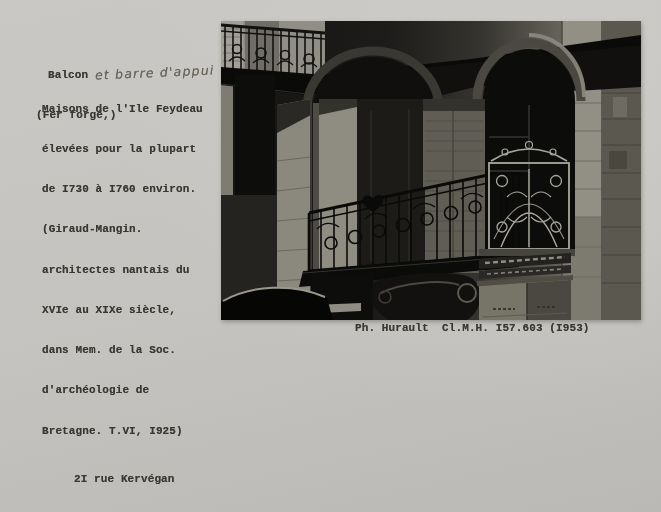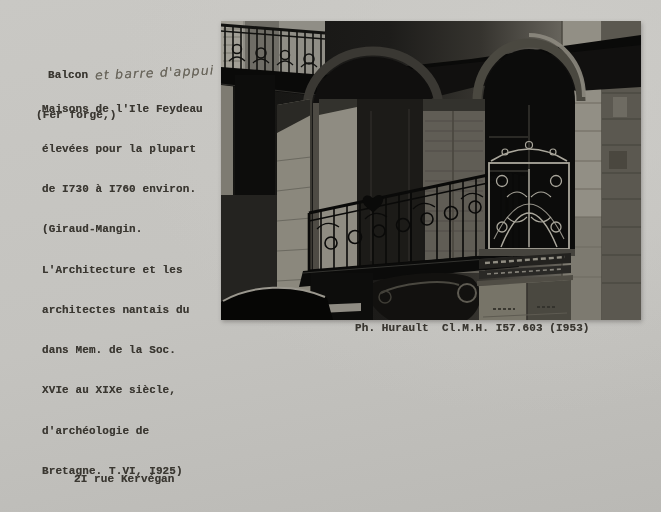--- a/index.html
+++ b/index.html
@@ -39,24 +39,23 @@
 <div class="typed note1">
   <div class="l1"><span>Balcon</span> <span class="handwritten">et barre d'appui</span></div>
   <div>(Fer forgé,)</div>
 </div>
 
 <div class="typed note2">
   <div>Maisons de l'Ile Feydeau</div>
   <div>élevées pour la plupart</div>
   <div>de I730 à I760 environ.</div>
   <div>(Giraud-Mangin.</div>
-  <div>L'Architecture et les</div>
   <div>architectes nantais du</div>
+  <div>XVIe au XIXe siècle,</div>
   <div>dans Mem. de la Soc.</div>
-  <div>XVIe au XIXe siècle,</div>
   <div>d'archéologie de</div>
   <div>Bretagne. T.VI, I925)</div>
   
 </div>
 
 <div class="photo-frame">
 <svg width="420" height="299" viewBox="0 0 420 299" role="img">
   <defs>
     <linearGradient id="g-wall" x1="0" y1="0" x2="1" y2="0">
       <stop offset="0" stop-color="#141412"></stop>

